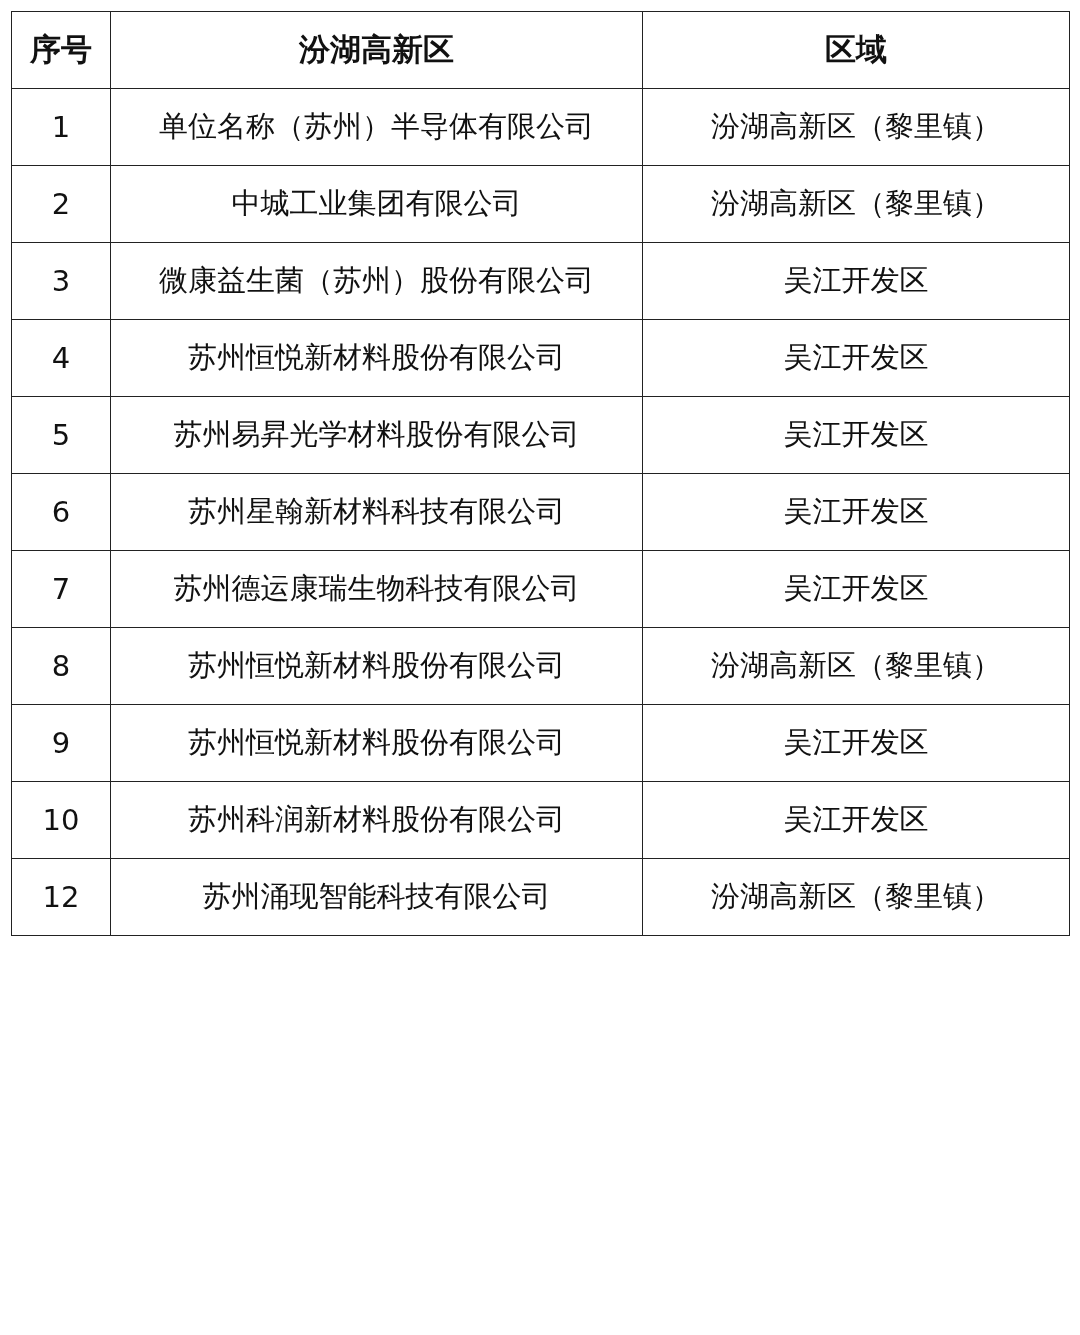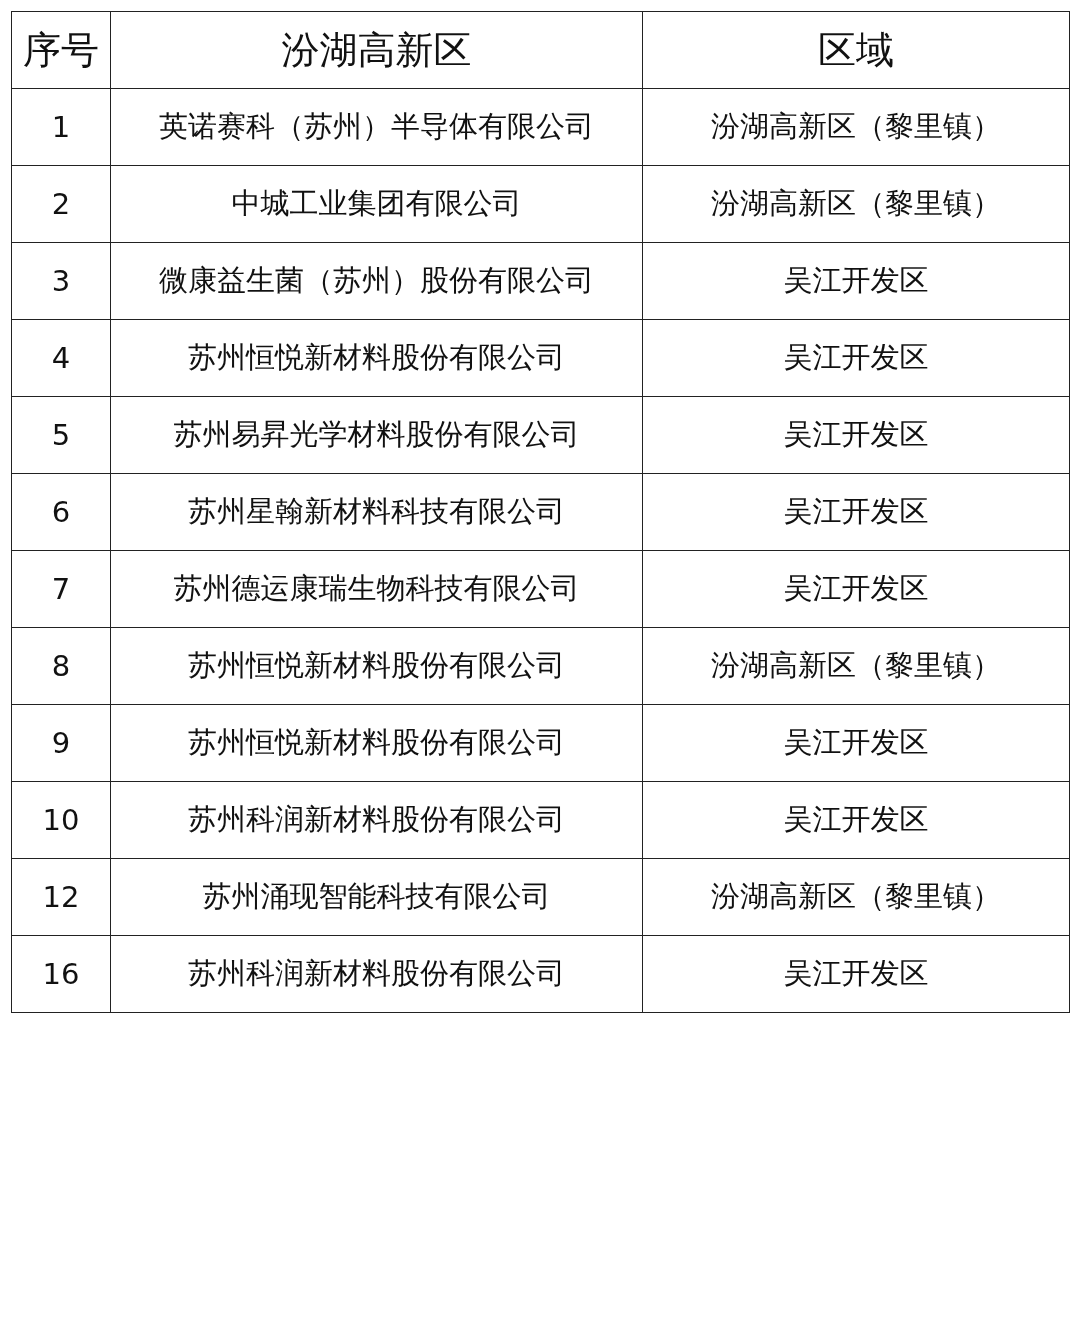--- a/index.html
+++ b/index.html
@@ -1,19 +1,19 @@
 <!DOCTYPE html>
 <html><head>
 <meta charset="utf-8">
 <style>
   html, body { margin:0; padding:0; background:#ffffff; }
   body { width:1080px; height:1335px; position:relative; font-family:"DejaVu Sans", "Liberation Sans", sans-serif; color:#111; }
   table { position:absolute; left:11px; top:11px; width:1058px; border-collapse:collapse; table-layout:fixed; }
   td, th { border:1.5px solid #222; text-align:center; vertical-align:middle; padding:0; }
-  th { height:76px; font-size:38px; font-weight:normal; }
+  th { height:76px; font-size:31px; font-weight:bold; }
   td { height:76px; font-size:29px; font-weight:normal; }
   col.c1 { width:99px; }
   col.c2 { width:532px; }
   col.c3 { width:427px; }
 </style>
 </head>
 <body>
 
 <table>
   <colgroup>
@@ -24,21 +24,21 @@
   <thead>
     <tr>
       <th>序号</th>
       <th>汾湖高新区</th>
       <th>区域</th>
     </tr>
   </thead>
   <tbody>
     <tr>
         <td>1</td>
-        <td>英诺赛科（苏州）半导体有限公司</td>
+        <td>单位名称（苏州）半导体有限公司</td>
         <td>汾湖高新区（黎里镇）</td>
       </tr>
     <tr>
         <td>2</td>
         <td>中城工业集团有限公司</td>
         <td>汾湖高新区（黎里镇）</td>
       </tr>
     <tr>
         <td>3</td>
         <td>微康益生菌（苏州）股份有限公司</td>
@@ -77,19 +77,14 @@
     <tr>
         <td>10</td>
         <td>苏州科润新材料股份有限公司</td>
         <td>吴江开发区</td>
       </tr>
     <tr>
         <td>12</td>
         <td>苏州涌现智能科技有限公司</td>
         <td>汾湖高新区（黎里镇）</td>
       </tr>
-    <tr>
-        <td>16</td>
-        <td>苏州科润新材料股份有限公司</td>
-        <td>吴江开发区</td>
-      </tr>
   </tbody>
 </table>
 
 </body></html>

